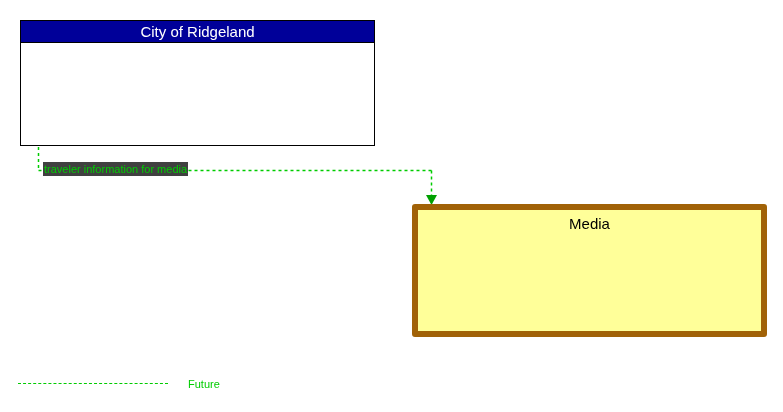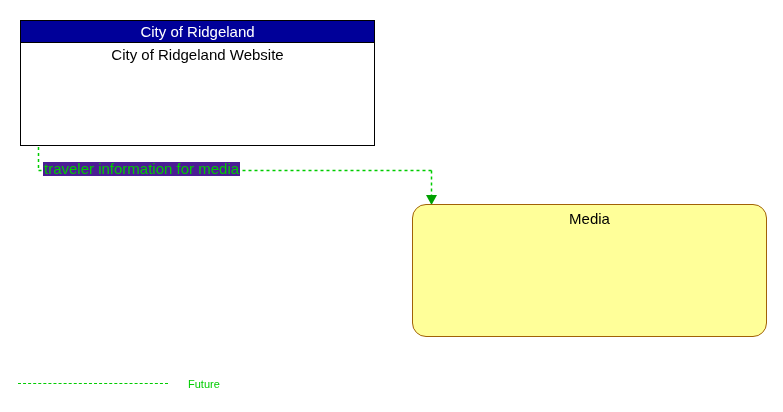--- a/index.html
+++ b/index.html
@@ -54,42 +54,42 @@
     white-space: nowrap;
   }
 
   
   .terminator-box {
     position: absolute;
     left: 412px;
     top: 204px;
     width: 355px;
     height: 133px;
-    border: 1px solid #a16207;
-    border-radius: 14px;
+    border: 6px solid #a16207;
+    border-radius: 3px;
     background: #ffff99;
     box-sizing: border-box;
   }
   .terminator-label {
     margin-top: 5px;
     text-align: center;
     color: #000000;
     font-size: 15px;
     white-space: nowrap;
   }
 
   
   .flow-label {
     position: absolute;
     left: 43px;
     top: 162px;
     color: #00cc00;
-    font-size: 15px;
+    font-size: 11px;
     white-space: nowrap;
-    background: #4c1d95;
+    background: #404040;
     padding: 0 1px;
     line-height: 14px;
   }
 
   
   .legend {
     position: absolute;
     left: 18px;
     top: 375px;
     width: 260px;
@@ -124,21 +124,20 @@
 
     <path d="M 38.5 170.5 L 431.5 170.5" stroke="#00cc00" stroke-width="1.5" fill="none" stroke-dasharray="3,3"></path>
 
     <path d="M 431.5 170.5 L 431.5 197" stroke="#00cc00" stroke-width="1.5" fill="none" stroke-dasharray="3,3"></path>
 
     <polygon points="426,195 437,195 431.5,205" fill="#00a000"></polygon>
   </svg>
 
   <div class="element-box">
     <div class="element-box-header">City of Ridgeland</div>
-    <div class="element-box-title">City of Ridgeland Website</div>
   </div>
 
   <div class="flow-label">traveler information for media</div>
 
   <div class="terminator-box">
     <div class="terminator-label">Media</div>
   </div>
 
   <div class="legend">
     <div class="legend-swatch"></div>

